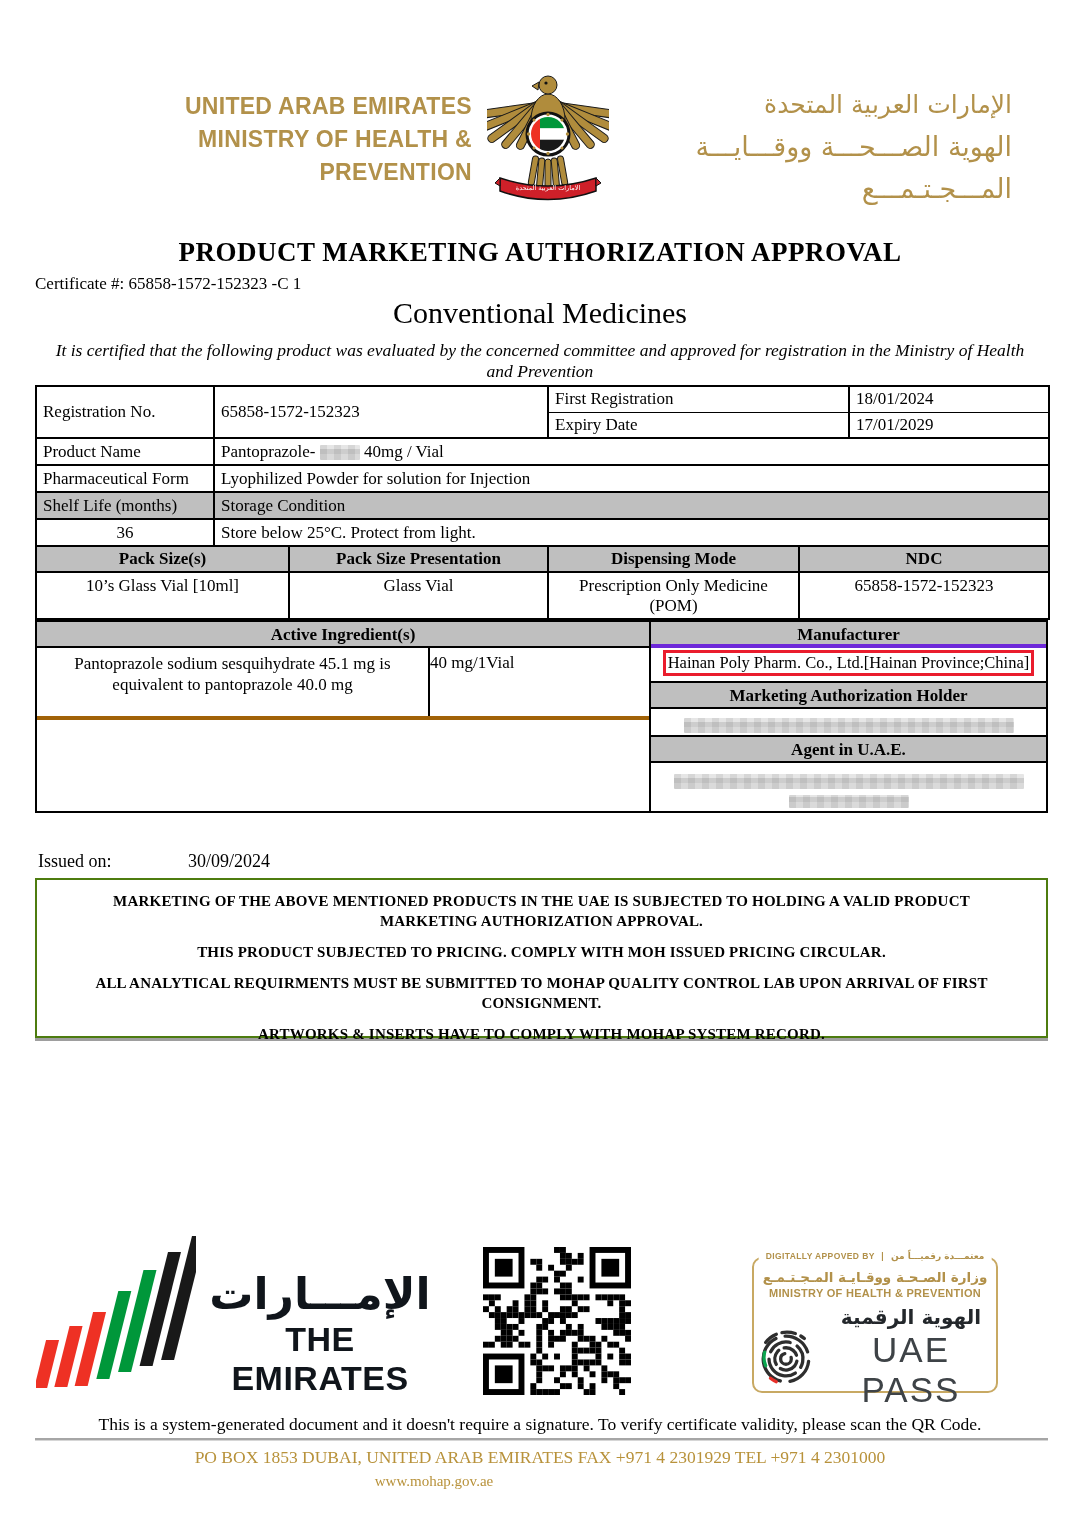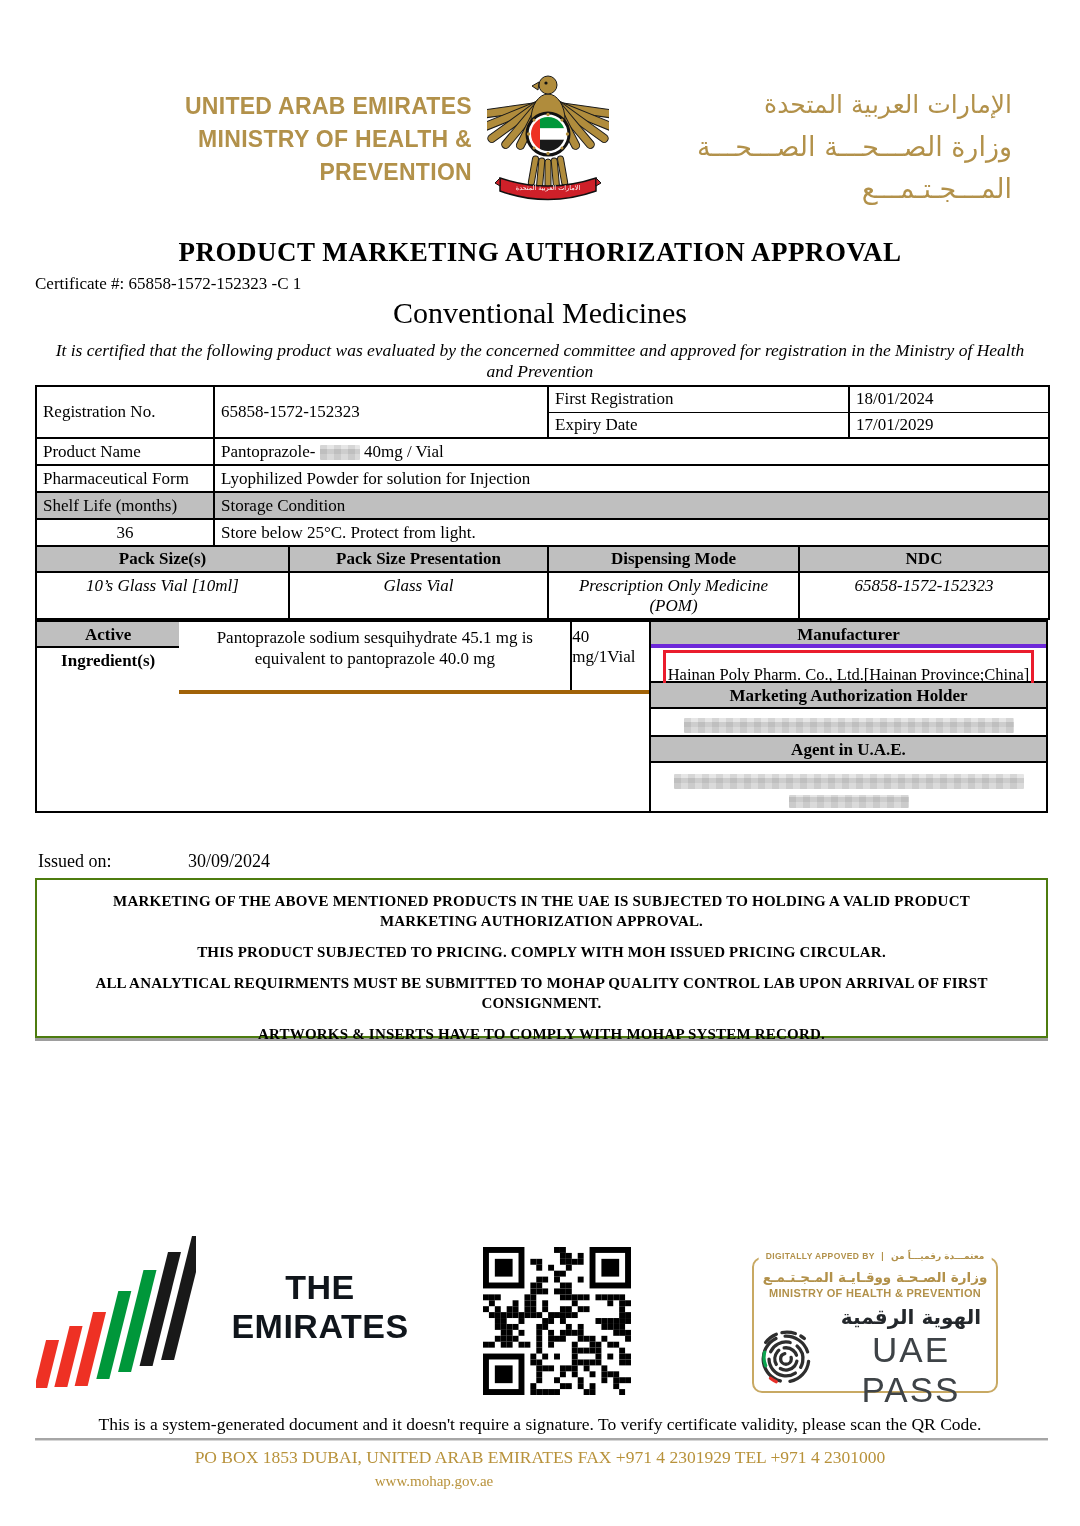--- a/index.html
+++ b/index.html
@@ -29,24 +29,24 @@
   .hdrcell{background:#BFBFBF;font-weight:bold;text-align:center;}
   #t1{left:35px;top:385px;width:1013px;}
   #t2{left:35px;top:545px;width:1013px;}
   .thin{border-bottom-width:1px;}
   .thinT{border-top-width:1px;}
   .ctr{text-align:center;}
 
   
   #t3{left:35px;top:620px;width:1013px;height:193px;border:2px solid #000;box-sizing:border-box;display:flex;}
   #t3 .gray{background:#BFBFBF;font-weight:bold;text-align:center;font-size:17px;}
-  #t3-left{width:612px;border-right:2px solid #000;display:flex;flex-direction:row;}
+  #t3-left{width:612px;border-right:2px solid #000;display:flex;flex-direction:column;}
   #t3-right{flex:1;display:flex;flex-direction:column;}
   .t3row{box-sizing:border-box;}
-  #redbox{display:inline-block;border:3px solid #EA1C2D;padding:12px 2px;font-size:16.5px;white-space:nowrap;}
+  #redbox{display:inline-block;border:3px solid #EA1C2D;padding:0 2px;font-size:16.5px;white-space:nowrap;}
 
   .rd{display:inline-block;vertical-align:middle;border-radius:1px;
       background:
         repeating-linear-gradient(90deg,rgba(0,0,0,.07) 0 7px,rgba(0,0,0,0) 7px 14px),
         repeating-linear-gradient(0deg,#dadada 0 6px,#cdcdcd 6px 11px,#e6e6e6 11px 16px);}
 
   #issued{left:38px;top:851px;font-size:18px;}
   #issued .val{margin-left:72px;}
 
   
@@ -143,21 +143,21 @@
       </g>
 
       <path d="M13,116 Q61,132 109,116 L109,129 Q61,146 13,129 Z" fill="#CE2029" stroke="#111" stroke-width="1.5"></path>
       <path d="M13,116 l-5,5 5,3 z M109,116 l5,5 -5,3 z" fill="#CE2029" stroke="#111" stroke-width="1"></path>
       <text x="61" y="128" text-anchor="middle" font-size="6.5" fill="#ffffff" font-family="DejaVu Sans">الامارات العربية المتحدة</text>
     </svg>
   </div>
 
   <div class="abs gold ar" id="hdr-ar">
     <div>الإمارات العربية المتحدة</div>
-    <div style="font-size:27px;">وزارة الصـــحـــة الصـــحـــة المـــجـتـمـــع</div>
+    <div style="font-size:27px;">الهوية الصـــحـــة ووقـــايـــة المـــجـتـمـــع</div>
   </div>
 
   <div class="abs" id="title">PRODUCT MARKETING AUTHORIZATION APPROVAL</div>
   <div class="abs" id="certline">
     <span>Certificate #:</span>
     <span>65858-1572-152323 -C 1</span>
   </div>
   <div class="abs" id="subtitle">Conventional Medicines</div>
   <div class="abs" id="certified">It is certified that the following product was evaluated by the concerned committee and approved for registration in the Ministry of Health and Prevention</div>
 
@@ -209,21 +209,21 @@
         <col style="width:251px">
         <col style="width:250px">
       </colgroup>
     <tbody>
         <tr style="height:26px;">
       <td class="hdrcell">Pack Size(s)</td>
       <td class="hdrcell">Pack Size Presentation</td>
       <td class="hdrcell">Dispensing Mode</td>
       <td class="hdrcell">NDC</td>
     </tr>
-    <tr style="height:47px;font-style:italic;">
+    <tr style="height:47px;">
       <td class="ctr" style="vertical-align:top;padding-top:3px;">10’s Glass Vial [10ml]</td>
       <td class="ctr" style="vertical-align:top;padding-top:3px;">Glass Vial</td>
       <td class="ctr" style="vertical-align:top;padding-top:3px;">Prescription Only Medicine (POM)</td>
       <td class="ctr" style="vertical-align:top;padding-top:3px;">65858-1572-152323</td>
     </tr>
   </tbody>
     </table>
 
   <div class="abs" id="t3">
     <div id="t3-left">
@@ -270,20 +270,21 @@
         <rect x="20" y="90" width="13" height="61" fill="#EE3124"></rect>
         <rect x="40" y="76" width="13" height="74" fill="#EE3124"></rect>
         <rect x="60" y="55" width="13" height="88" fill="#00973A"></rect>
         <rect x="80" y="34" width="13" height="102" fill="#00973A"></rect>
         <rect x="100" y="16" width="13" height="114" fill="#191919"></rect>
         <rect x="120" y="0" width="13" height="124" fill="#191919"></rect>
       </g>
     </svg>
   </div>
   <div class="abs" id="emirates-text">
+    <div id="emirates-ar" class="ar">الإمـــارات</div>
     <div id="emirates-en">THE EMIRATES</div>
   </div>
 
   <svg class="abs" id="qr" width="148" height="148" viewBox="0 0 148 148">
       <rect x="71.03999999999999" y="0" width="5.92" height="5.92" fill="#000"></rect>
       <rect x="76.96" y="0" width="5.92" height="5.92" fill="#000"></rect>
       <rect x="76.96" y="5.92" width="5.92" height="5.92" fill="#000"></rect>
       <rect x="82.88" y="5.92" width="5.92" height="5.92" fill="#000"></rect>
       <rect x="94.72" y="5.92" width="5.92" height="5.92" fill="#000"></rect>
       <rect x="47.36" y="11.84" width="5.92" height="5.92" fill="#000"></rect>

